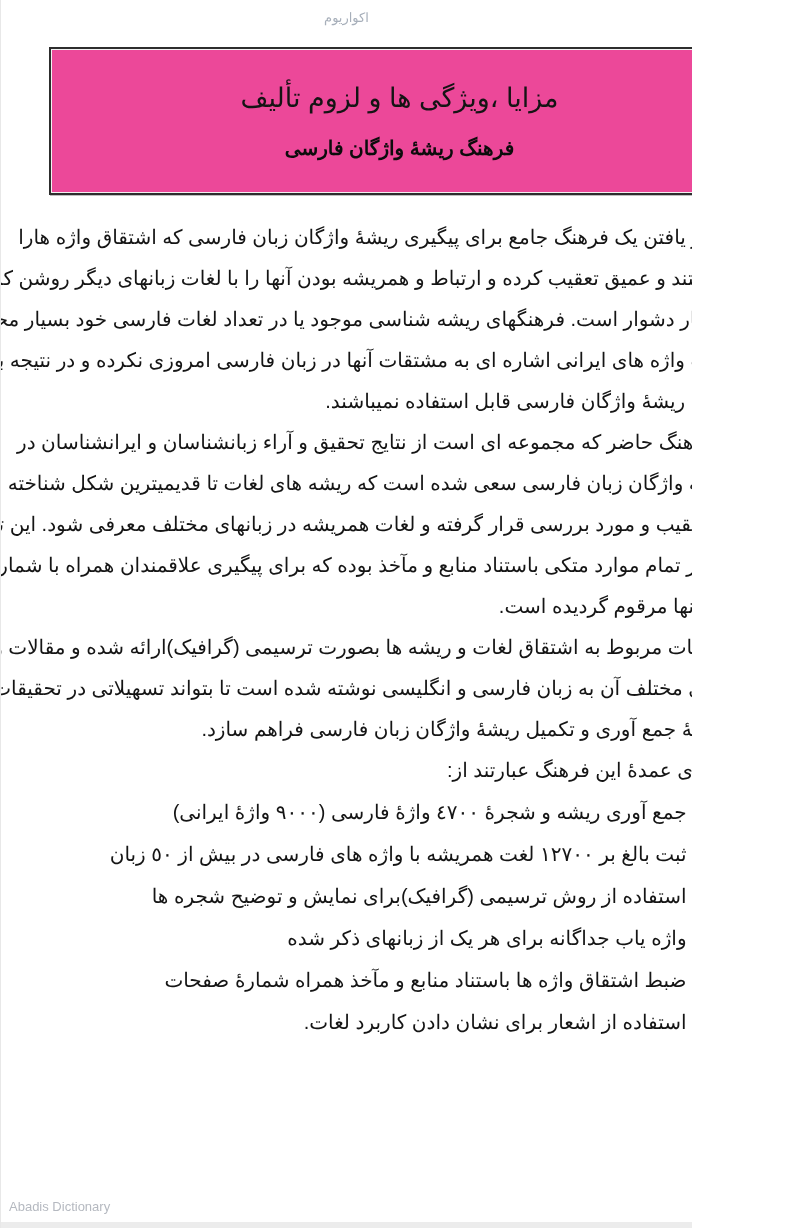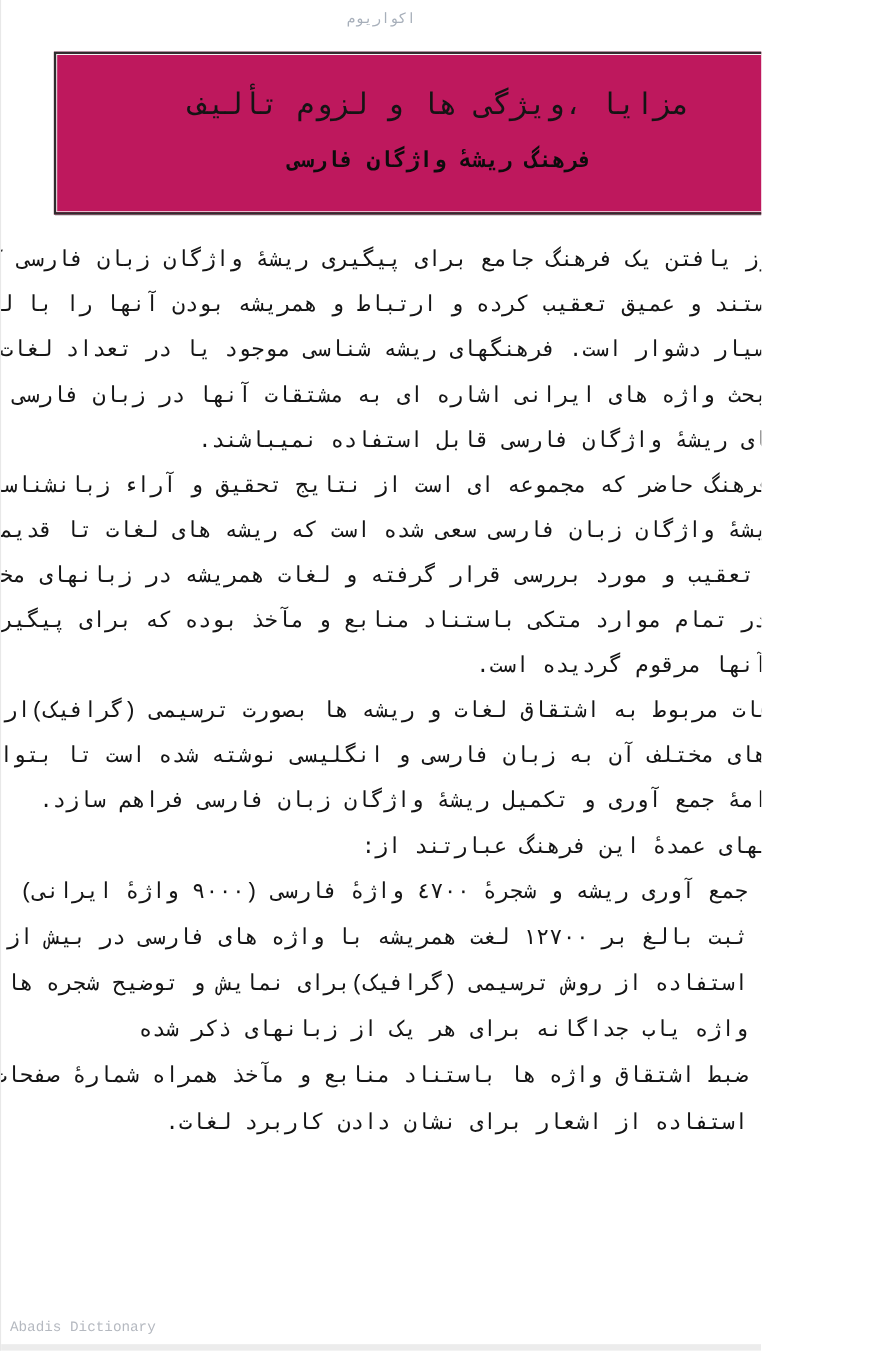--- a/index.html
+++ b/index.html
@@ -1,39 +1,39 @@
 <!DOCTYPE html>
 <html lang="fa"><head>
 <meta charset="utf-8">
 <style>
   html,body{margin:0;padding:0;}
   .page{
     position:relative;
     width:692px;height:1228px;
     background:#ffffff;
-    font-family:Liberation Mono, monospace;
+    font-family:Liberation Sans, sans-serif;
     color:#161616;
     overflow:hidden;
     border-left:1px solid #e8e8e8;
     box-sizing:border-box;
   }
   .watermark{
     position:absolute;top:10px;left:0;width:100%;
     text-align:center;
     font-size:13px;color:#a7afba;
     direction:rtl;
   }
   .title-box{
     position:absolute;top:47px;left:48px;width:701px;height:148px;
     border:2px solid #2d2d2d;
     box-shadow:inset 0 0 0 1px #f2f2f2, 1px 1px 0 #bdbdbd;
     box-sizing:border-box;
     display:flex;flex-direction:column;align-items:center;justify-content:center;
     direction:rtl;
-    background:#be185d;
+    background:#ec4899;
   }
   .title-box .subtitle{
     font-size:27px;line-height:1.2;
     font-weight:400;color:#141414;
     margin-bottom:22px;
   }
   .title-box .main-title{
     font-size:20px;line-height:1.2;
     font-weight:700;color:#0c0c0c;
     letter-spacing:0.5px;

